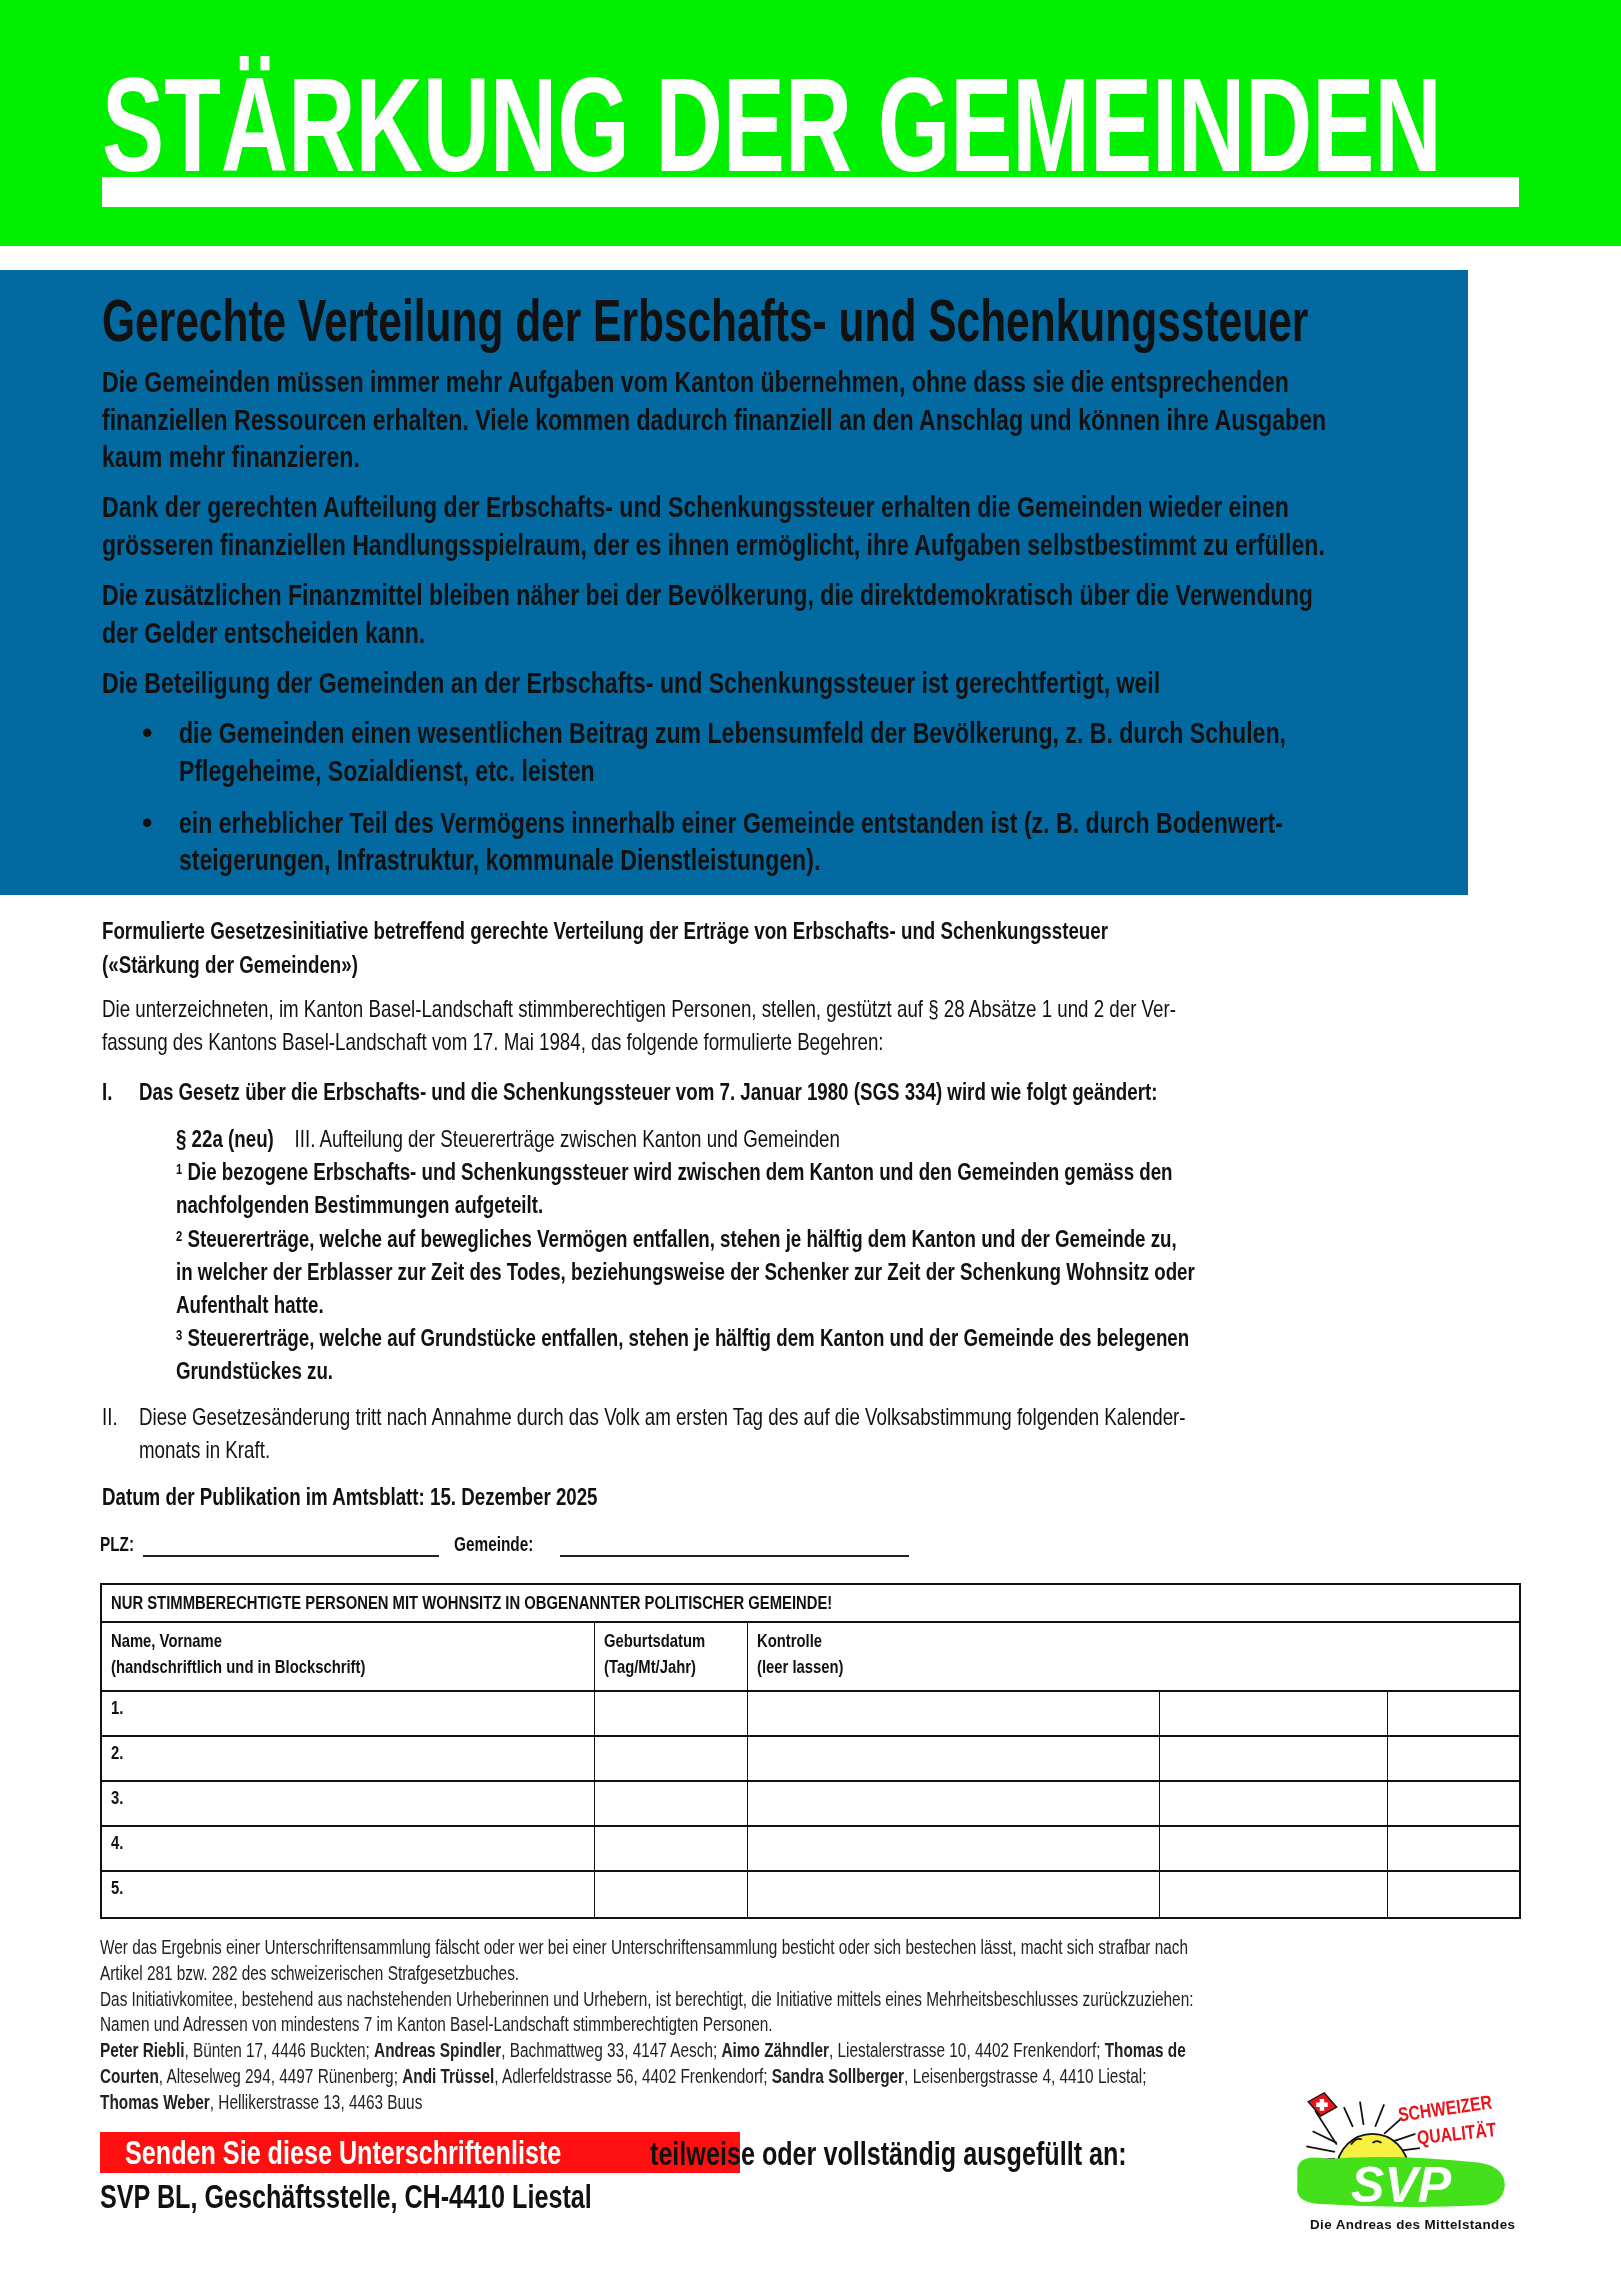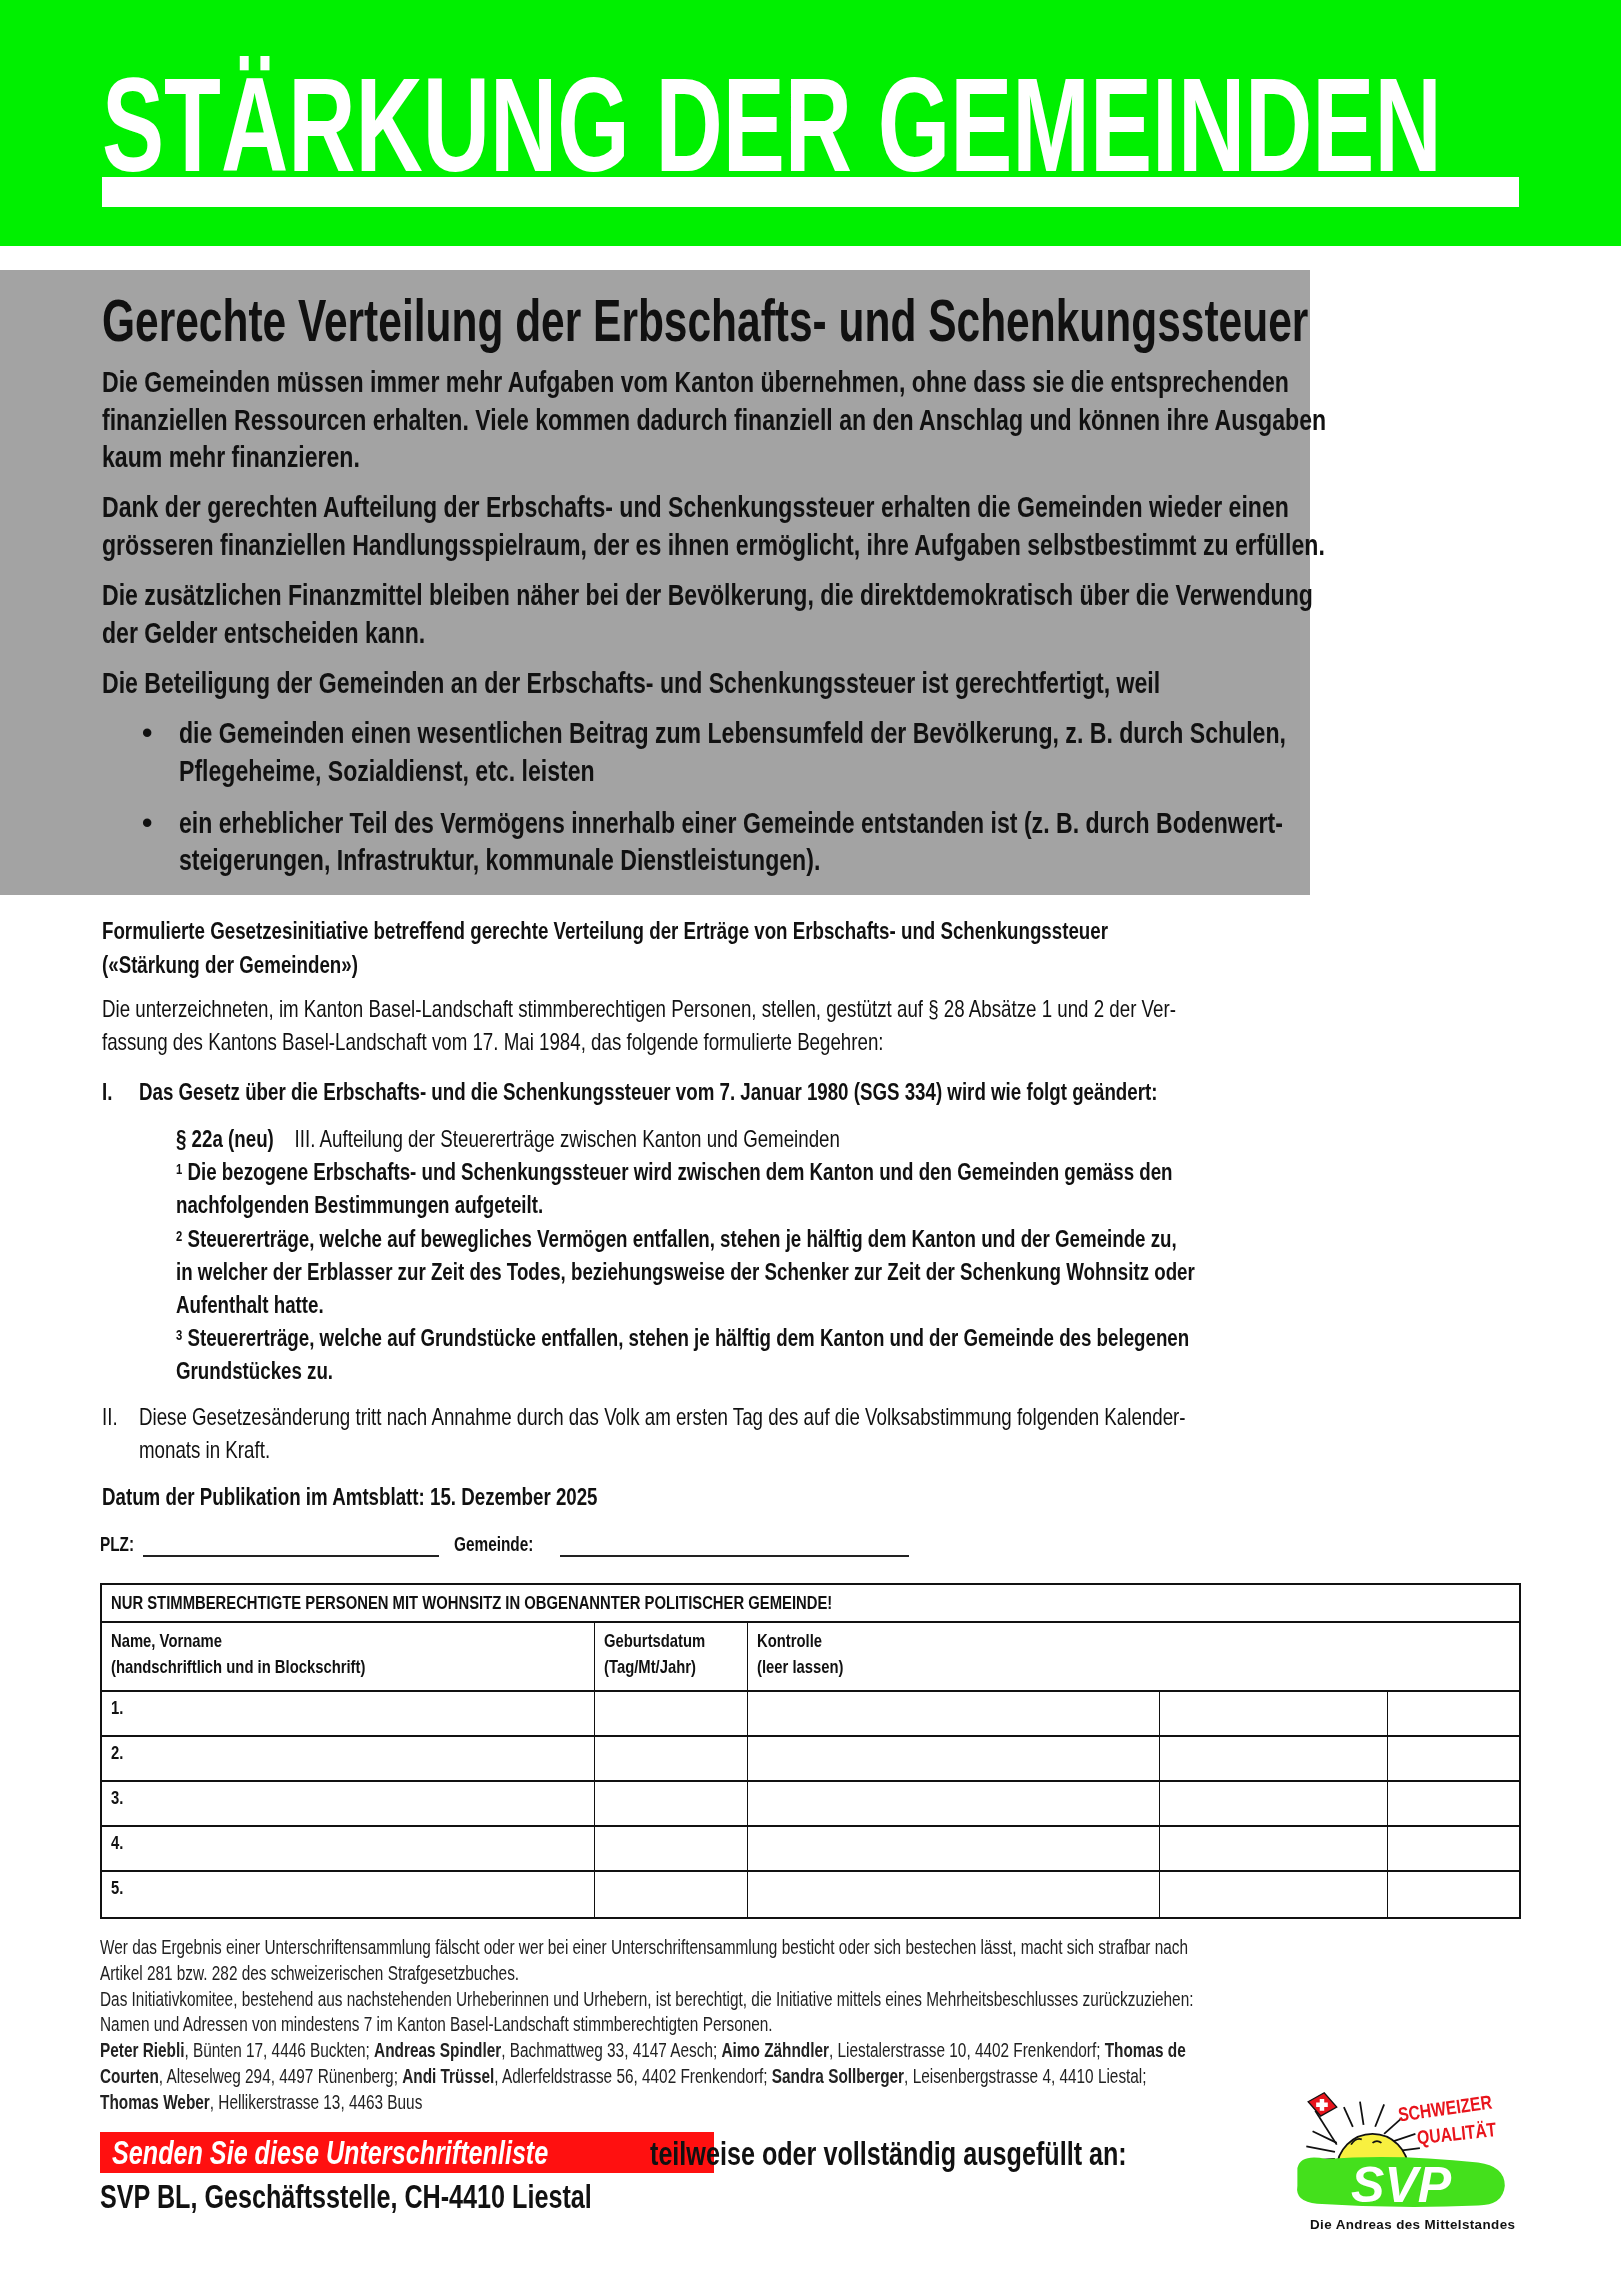--- a/index.html
+++ b/index.html
@@ -6,21 +6,21 @@
     html, body { width: 1622px; height: 2293px; background: #ffffff; overflow: hidden; }
     body { font-family: "Liberation Sans", "DejaVu Sans", sans-serif; color: #111; position: relative; }
 
     
     #header { position: absolute; left: 0; top: 0; width: 1622px; height: 246px; background: #00f000; }
     #header-title { position: absolute; left: 102px; top: 63px; font-weight: bold; color: #fff;
       font-size: 133px; line-height: 125px; letter-spacing: 0px; transform: scaleX(0.70); transform-origin: 0 0; white-space: nowrap; }
     #header-bar { position: absolute; left: 102px; top: 177px; width: 1417px; height: 30px; background: #fff; }
 
     
-    #yellow { position: absolute; left: 0; top: 270px; width: 1310px; height: 625px; background: #a3a3a3; }
+    #yellow { position: absolute; left: 0; top: 270px; width: 1468px; height: 625px; background: #0369a1; }
     #y-title { position: absolute; left: 102px; top: 19.7px; font-weight: bold; font-size: 59px; line-height: 63px;
       transform: scaleX(0.72); transform-origin: 0 0; white-space: nowrap; }
     .yp { position: absolute; left: 102px; font-weight: bold; font-size: 29.6px; line-height: 36px;
       transform: scaleX(0.78); transform-origin: 0 0; white-space: nowrap; }
     .bullet-dot { position: absolute; left: 142px; font-weight: bold; font-size: 29.6px; line-height: 36px; }
     .yb { position: absolute; left: 179px; font-weight: bold; font-size: 29.6px; line-height: 36px;
       transform: scaleX(0.78); transform-origin: 0 0; white-space: nowrap; }
 
     
     .lt { position: absolute; left: 102px; font-size: 24px; line-height: 33px; transform: scaleX(0.78); transform-origin: 0 0; white-space: nowrap; }
@@ -44,21 +44,21 @@
     .t-cell { position: relative; border-right: 1.8px solid #111; }
     .t-cell:last-child { border-right: none; }
     .c1 { width: 493px; } .c2 { width: 153px; } .c3 { width: 412px; } .c4 { width: 228px; } .c5 { flex: 1; }
     .t-cell .h { position: absolute; left: 9px; top: 5.4px; font-weight: bold; font-size: 19px; line-height: 26px; transform: scaleX(0.78); transform-origin: 0 0; white-space: nowrap; }
     .t-cell .n { position: absolute; left: 9px; top: 4.5px; font-weight: bold; font-size: 19px; transform: scaleX(0.78); transform-origin: 0 0; }
 
     
     .ft { position: absolute; left: 100px; font-size: 19.7px; line-height: 26px; transform: scaleX(0.78); transform-origin: 0 0; white-space: nowrap; color: #222; }
 
     
-    #send-red { position: absolute; left: 100px; top: 2132px; height: 41px; background: #ff1010; padding: 0 12px; font-style: italic; }
+    #send-red { position: absolute; left: 100px; top: 2132px; height: 41px; background: #ff1010; padding: 0 25px; }
     #send-red span { display: inline-block; color: #fff; font-weight: bold; font-size: 34px; line-height: 41px; transform: scaleX(0.74); transform-origin: 0 0; white-space: nowrap; }
     #send-rest { position: absolute; left: 650px; top: 2134px; font-weight: bold; font-size: 34px; line-height: 39px; transform: scaleX(0.74); transform-origin: 0 0; white-space: nowrap; }
     #send-address { position: absolute; left: 100px; top: 2176px; font-weight: bold; font-size: 34px; line-height: 41px; transform: scaleX(0.74); transform-origin: 0 0; white-space: nowrap; }
 
     
     #logo { position: absolute; left: 1290px; top: 2091px; width: 224px; height: 152px; }
     #logo-tag { position: absolute; left: 1310px; top: 2217px; font-weight: bold; font-size: 13.4px; letter-spacing: 0.4px; white-space: nowrap; color: #111; }
   </style>
 </head>
 <body>

